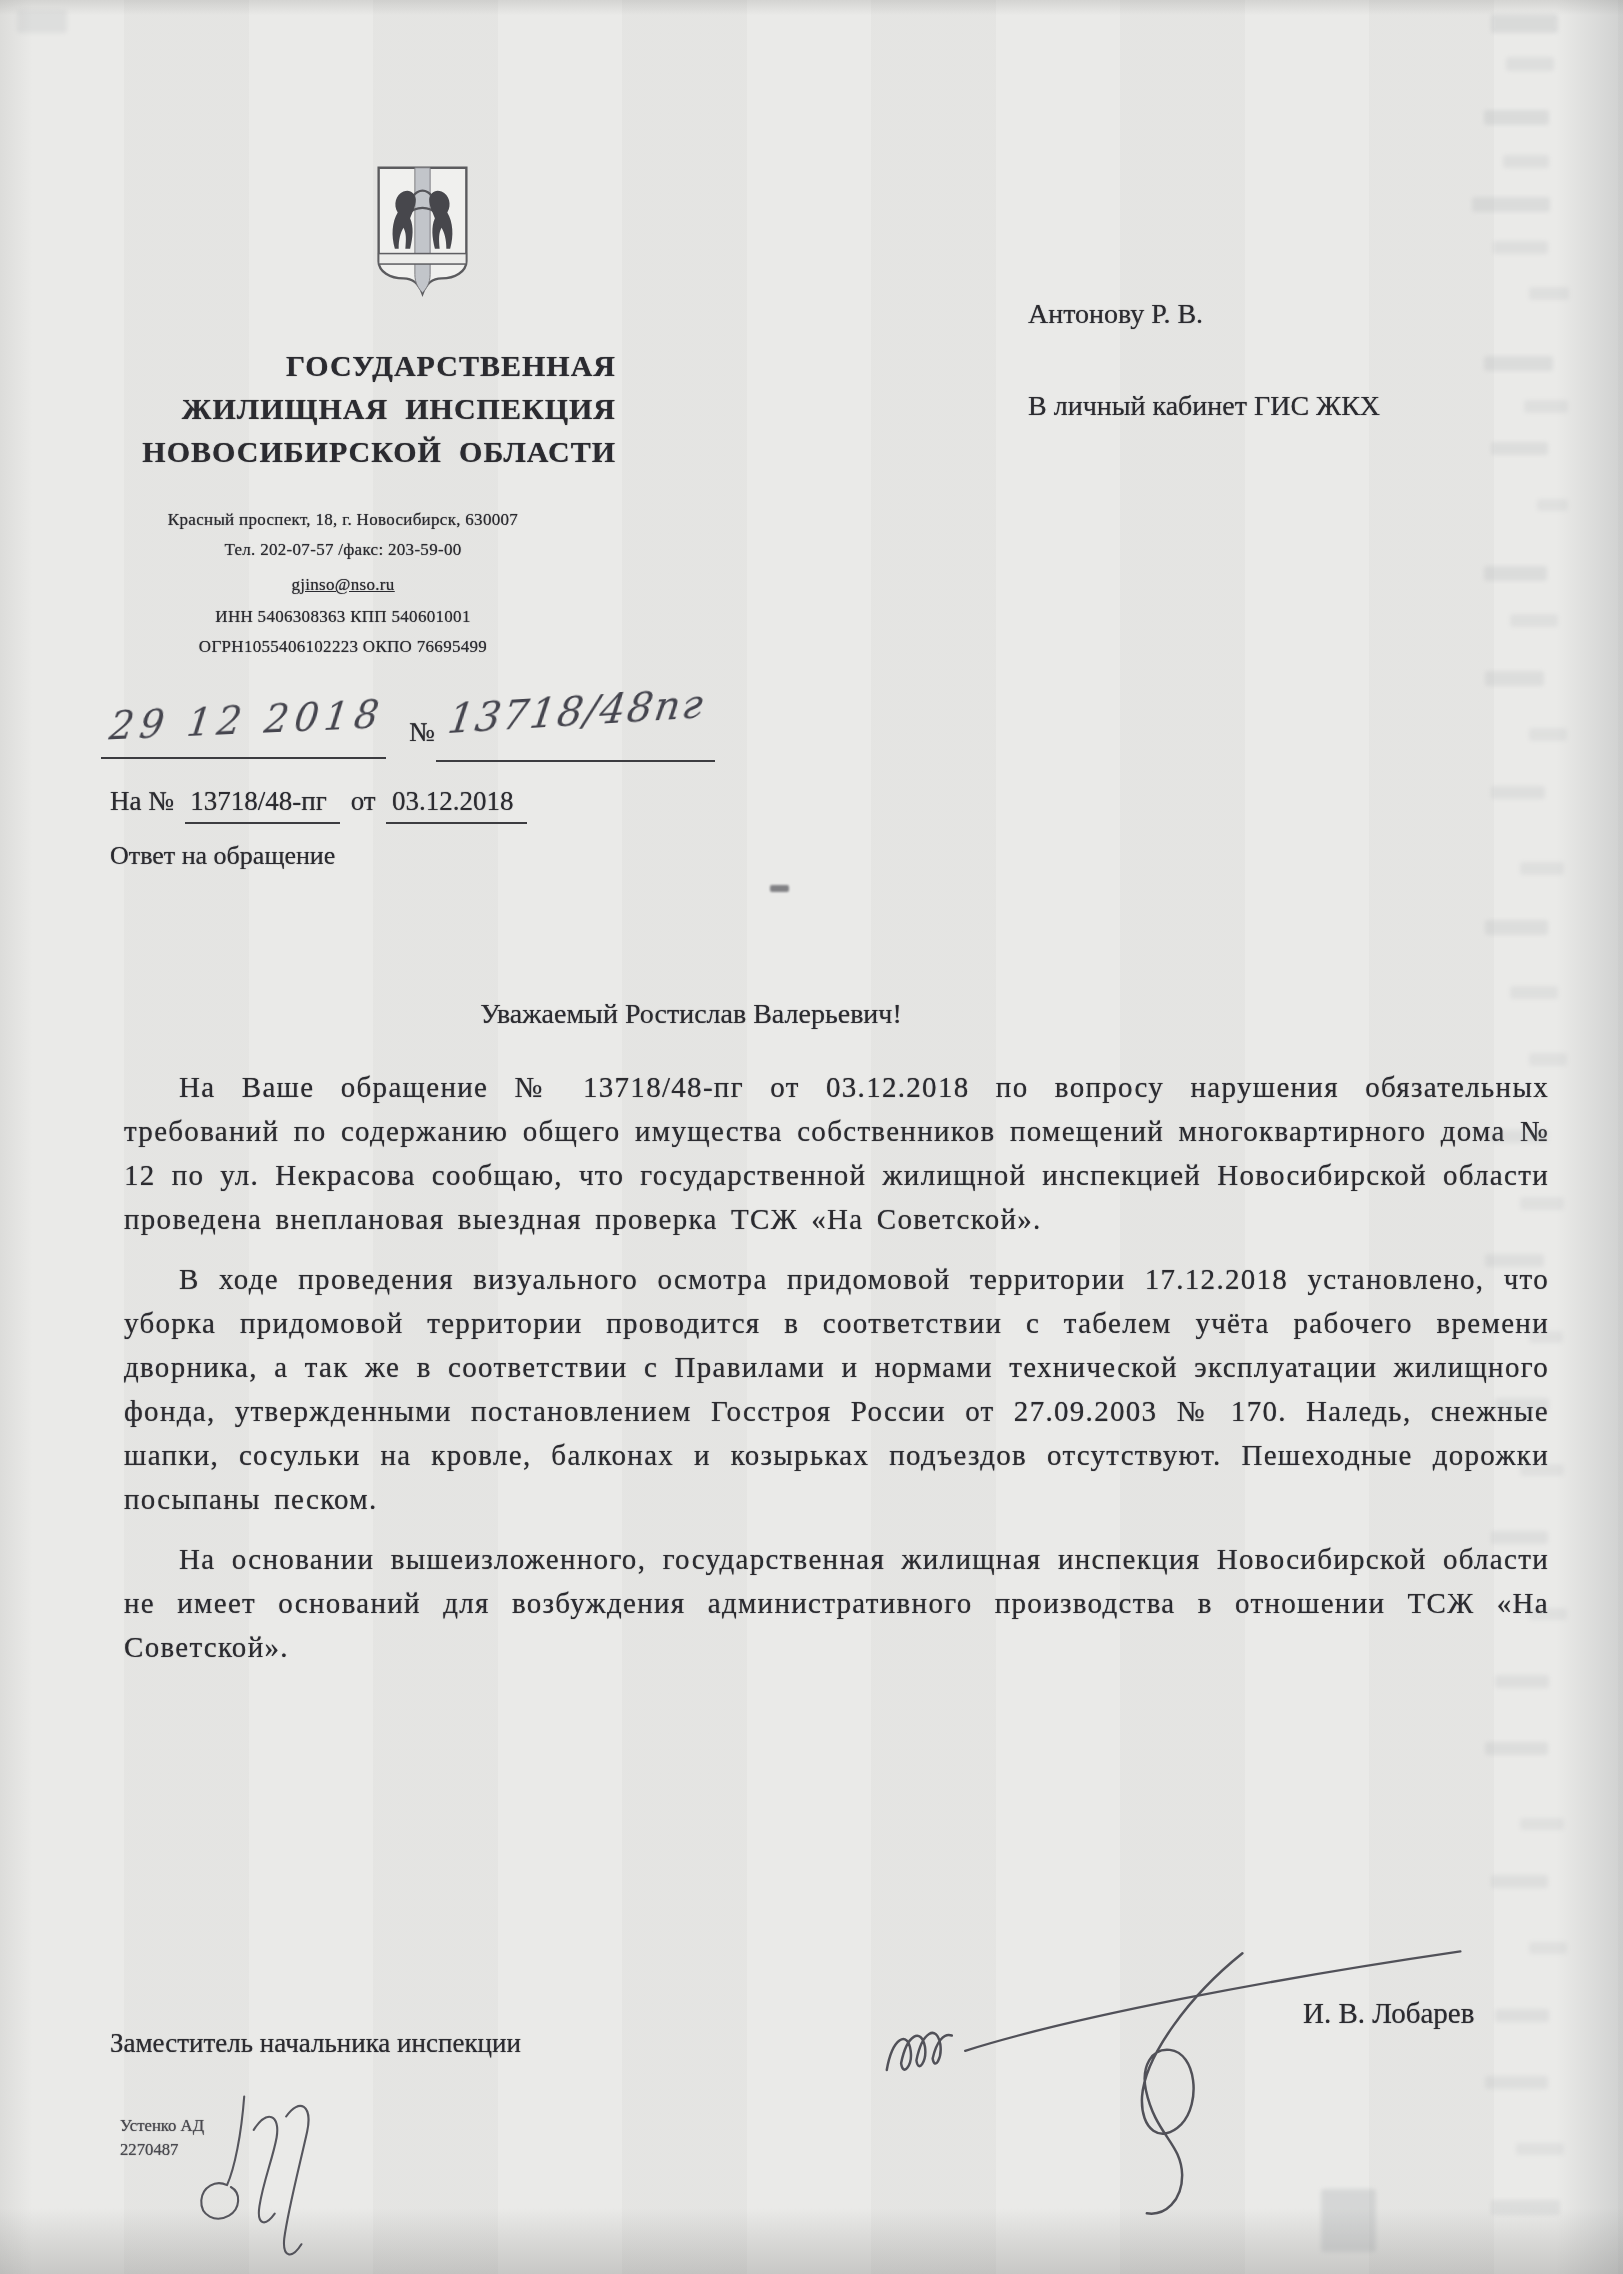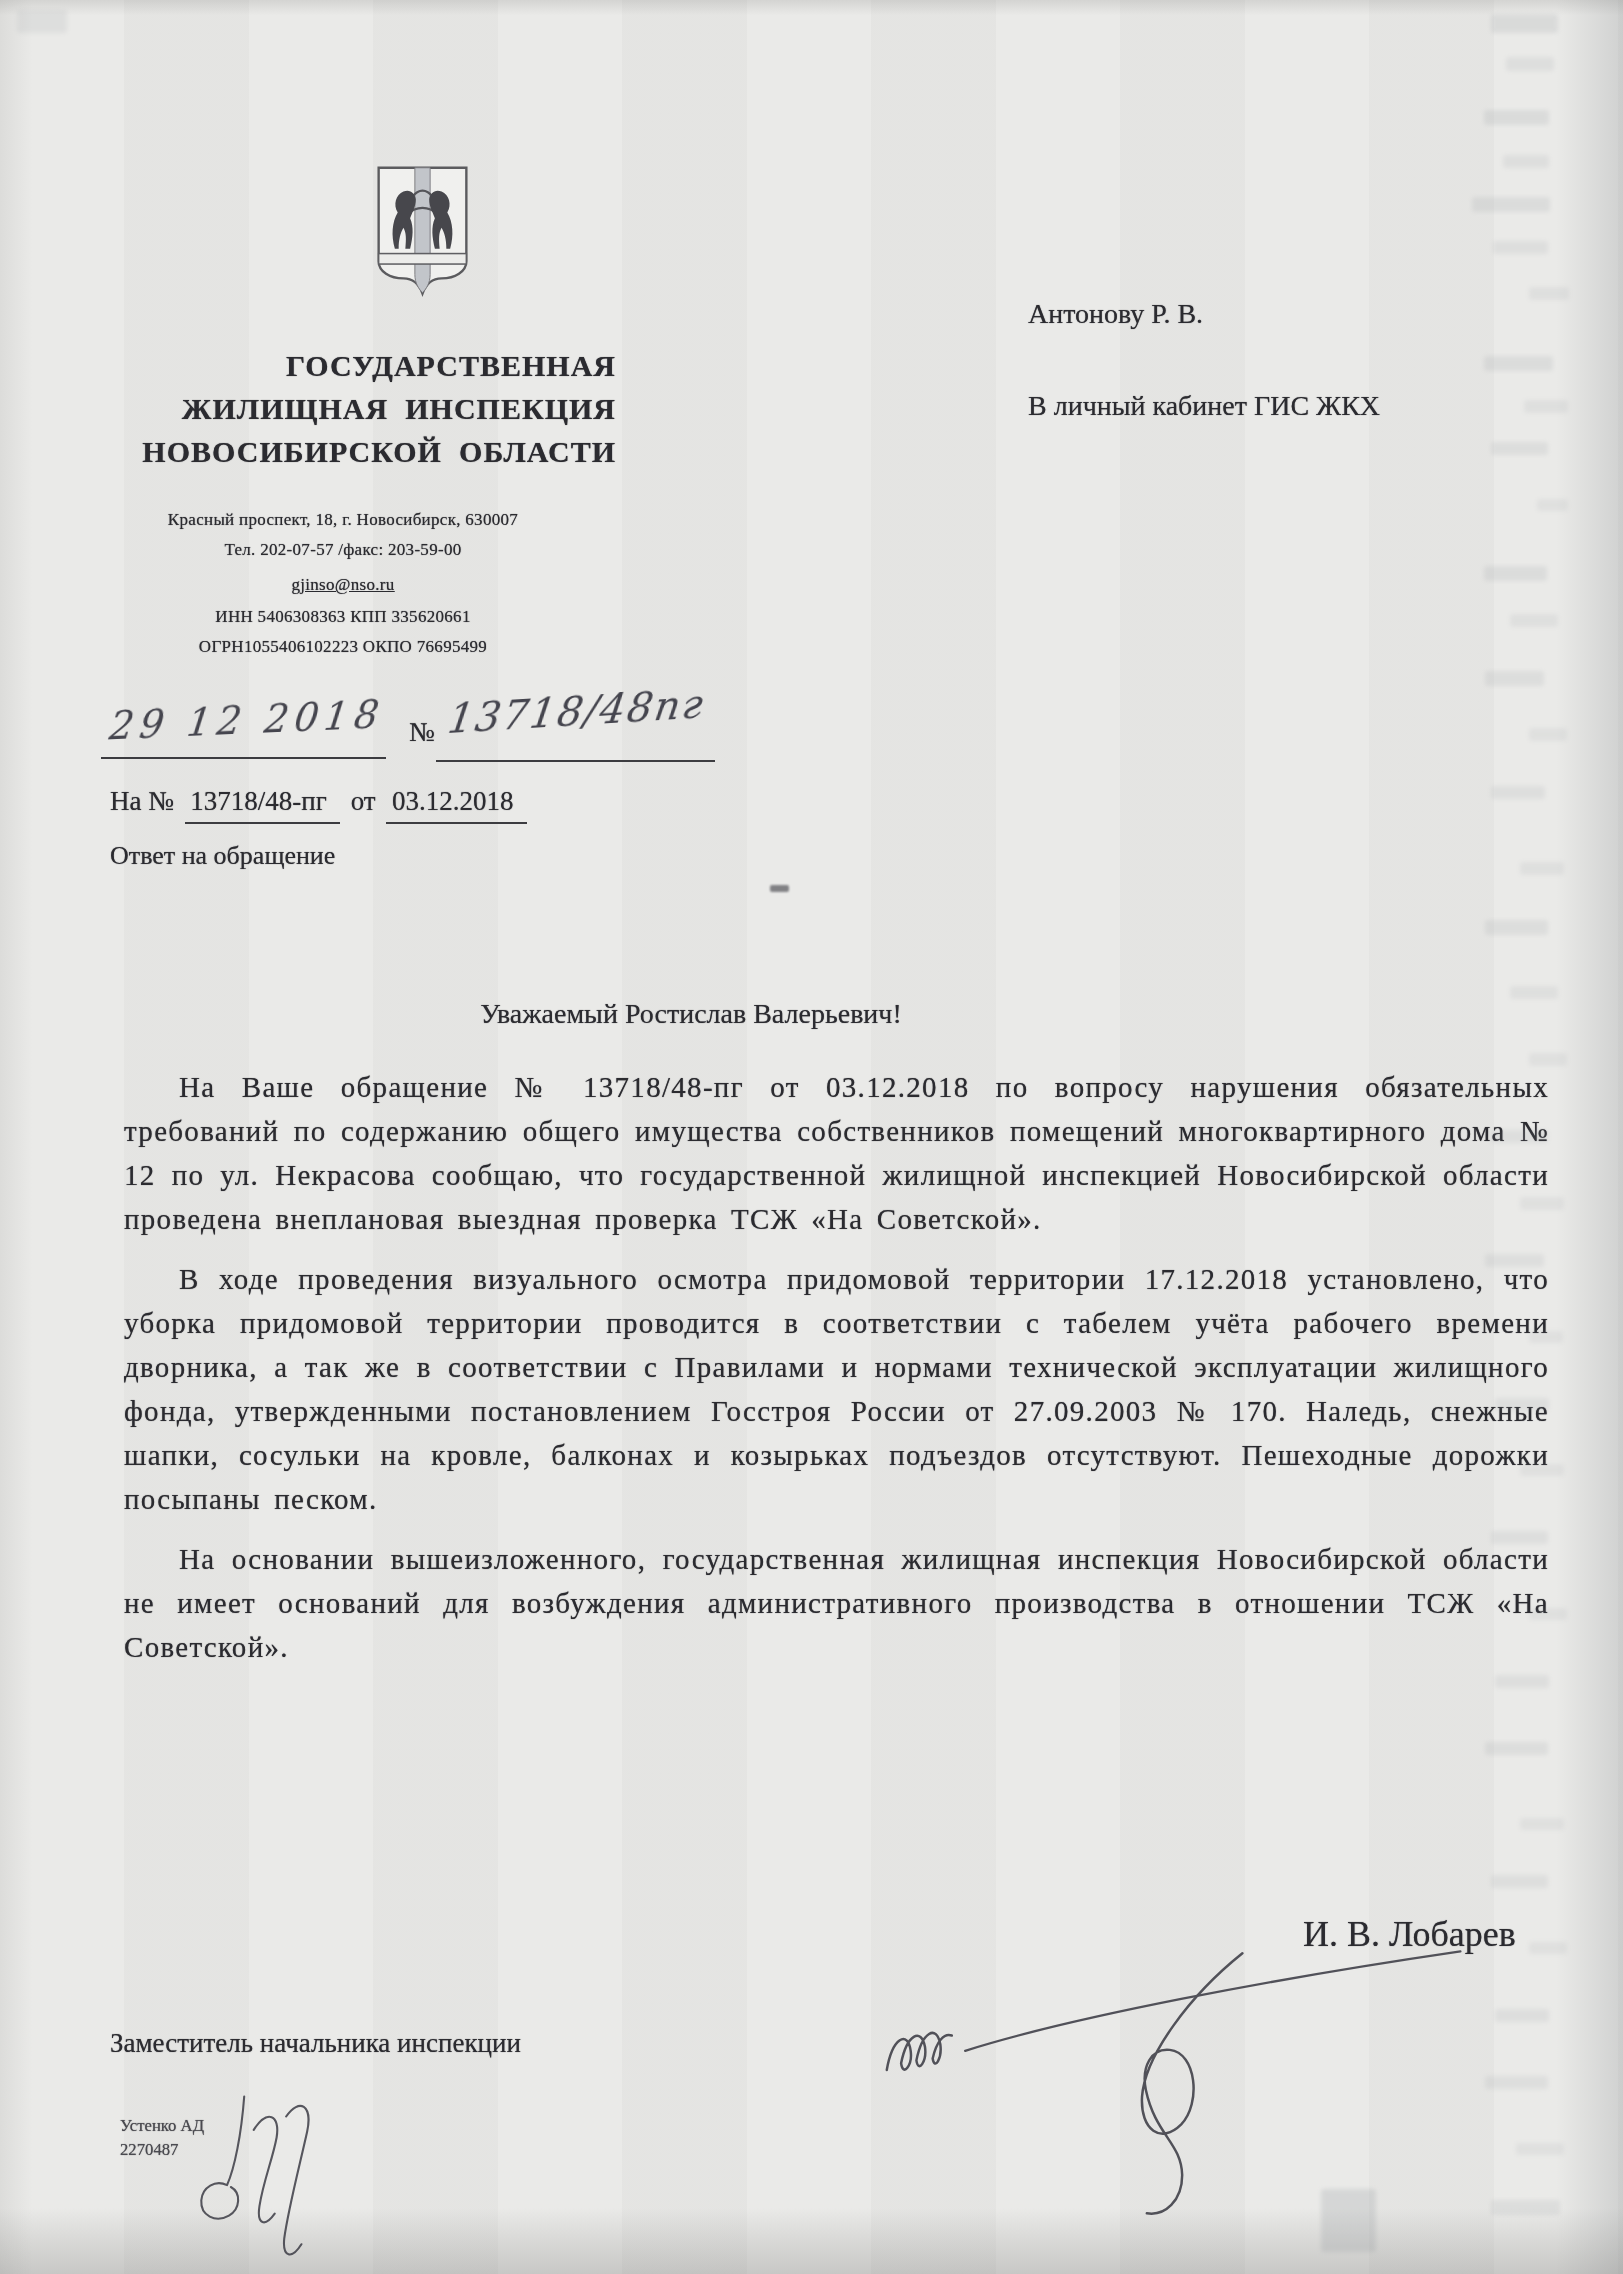--- a/index.html
+++ b/index.html
@@ -40,21 +40,21 @@
   .addressee-name{left:1028px;top:298px;font-size:28px;}
   .addressee-delivery{left:1028px;top:390px;font-size:28px;}
   .salutation{left:108px;top:967px;width:1166px;text-align:center;font-size:28px;margin-top:31px;}
   
   .body-text{left:108px;top:1049px;width:1457px;
     font-size:29px;line-height:44px;text-align:justify;
     letter-spacing:1.3px;word-spacing:4.8px;}
   .body-text p{margin:16px;text-indent:55px;}
   
   .sig-title{left:110px;top:2028px;font-size:27px;}
-  .sig-name{left:1303px;top:1913px;font-size:36px;white-space:nowrap;}
+  .sig-name{left:1303px;top:1997px;font-size:29px;white-space:nowrap;}
   .executor{left:120px;top:2114px;font-size:16.7px;line-height:24px;color:#4a4a50;}
   svg.sig{overflow:visible;}
   svg.sig path{fill:none;stroke:#3d3d46;stroke-linecap:round;stroke-linejoin:round;}
   
   .emblem{left:371px;top:163px;}
   
   .ghost{position:absolute;background:#868c92;border-radius:2.9px;filter:blur(2.1px);}
   .dash-artifact{left:770px;top:885px;width:19px;height:6.7px;background:#6f6f73;
     filter:blur(1px);opacity:0.85;border-radius:1.9px;}
 </style>
@@ -75,21 +75,21 @@
   <div class="abs org-name scan">
     <div>ГОСУДАРСТВЕННАЯ</div>
     <div>ЖИЛИЩНАЯ  ИНСПЕКЦИЯ</div>
     <div>НОВОСИБИРСКОЙ  ОБЛАСТИ</div>
   </div>
 
   <div class="abs contact scan">
     <div>Красный проспект, 18, г. Новосибирск, 630007</div>
     <div>Тел. 202-07-57 /факс: 203-59-00</div>
     <div><span class="email">gjinso@nso.ru</span></div>
-    <div>ИНН 5406308363  КПП 335620661</div>
+    <div>ИНН 5406308363  КПП 540601001</div>
     <div>ОГРН1055406102223 ОКПО 76695499</div>
   </div>
 
   <div class="abs addressee-name scan">Антонову Р. В.</div>
   <div class="abs addressee-delivery scan">В личный кабинет ГИС ЖКХ</div>
 
   <div class="abs blank-line" style="left:101px;top:757px;width:285px;"></div>
   <div class="abs blank-line" style="left:436px;top:760px;width:279px;"></div>
   <div class="abs hw" style="left:107px;top:704px;font-size:38px;letter-spacing:5.7px;">29 12 2018</div>
   <div class="abs scan" style="left:409px;top:717px;font-size:27px;">№</div>

